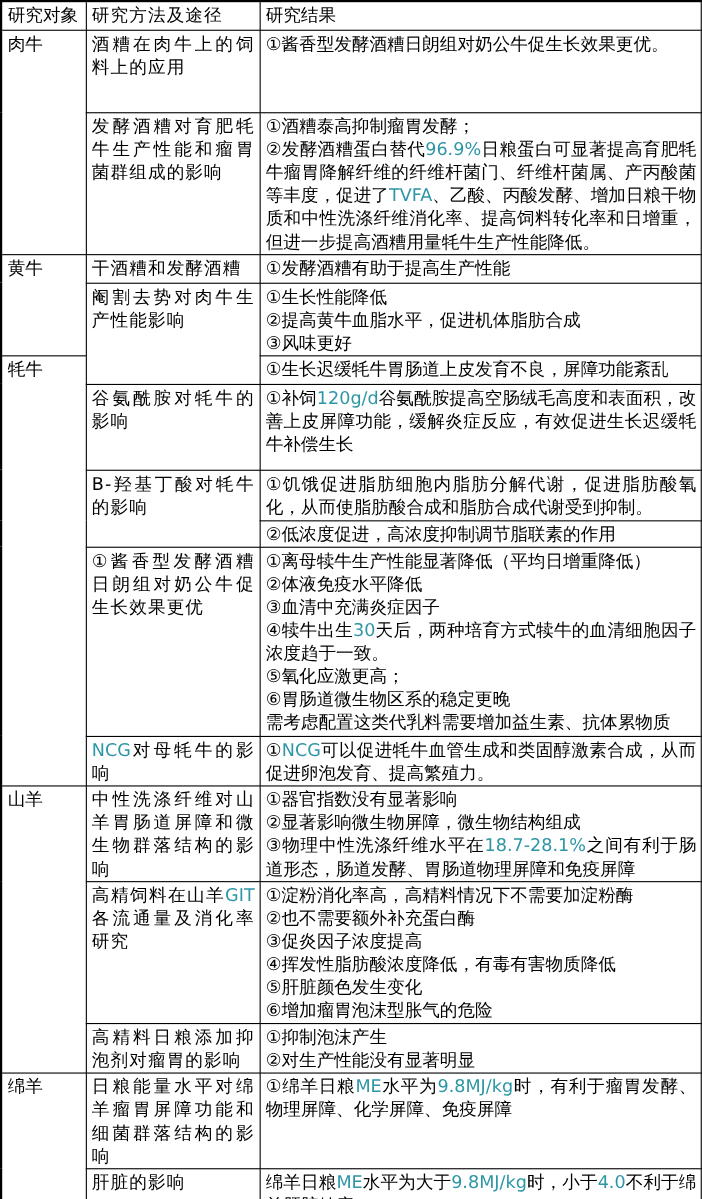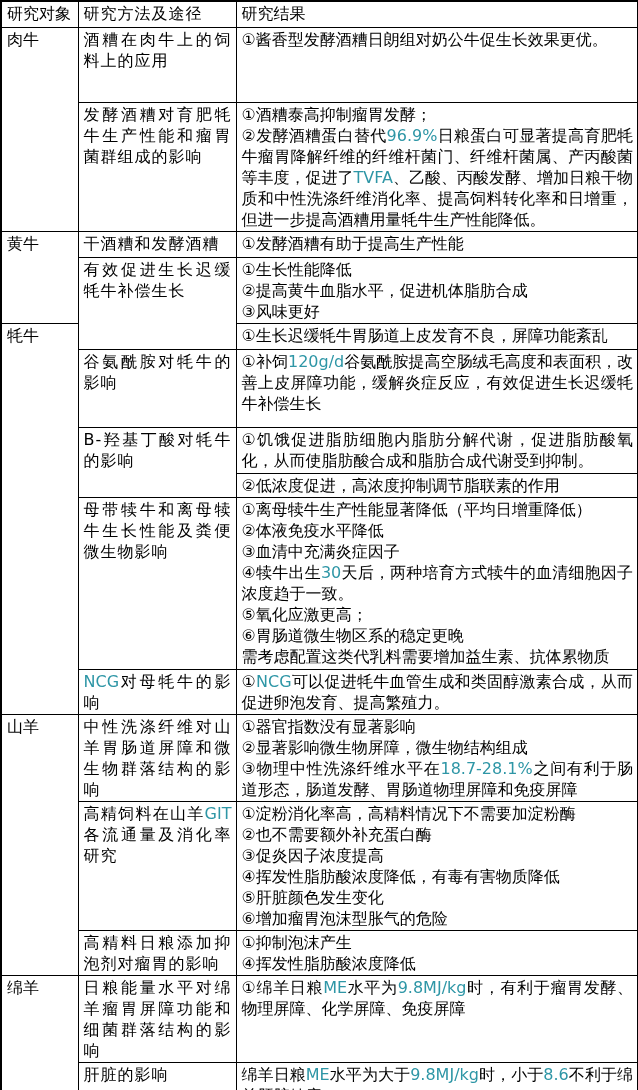--- a/index.html
+++ b/index.html
@@ -56,21 +56,21 @@
 ②发酵酒糟蛋白替代<span class="lat">96.9%</span>日粮蛋白可显著提高育肥牦牛瘤胃降解纤维的纤维杆菌门、纤维杆菌属、产丙酸菌等丰度，促进了<span class="lat">TVFA</span>、乙酸、丙酸发酵、增加日粮干物质和中性洗涤纤维消化率、提高饲料转化率和日增重，但进一步提高酒糟用量牦牛生产性能降低。</td>
     </tr>
 
     <tr style="height:26px">
       <td class="subject" rowspan="2">黄牛</td>
       <td class="method">干酒糟和发酵酒糟</td>
       <td class="result">①发酵酒糟有助于提高生产性能</td>
     </tr>
 
     <tr style="height:61px">
-      <td class="method" rowspan="2">有效促进生长迟缓牦牛补偿生长</td>
+      <td class="method" rowspan="2">阉割去势对肉牛生产性能影响</td>
       <td class="result">①生长性能降低
 ②提高黄牛血脂水平，促进机体脂肪合成
 ③风味更好</td>
     </tr>
 
     <tr style="height:26px">
       <td class="subject" rowspan="6">牦牛</td>
       <td class="result">①生长迟缓牦牛胃肠道上皮发育不良，屏障功能紊乱</td>
     </tr>
 
@@ -82,21 +82,21 @@
     <tr style="height:46px">
       <td class="method" rowspan="2">Β-羟基丁酸对牦牛的影响</td>
       <td class="result">①饥饿促进脂肪细胞内脂肪分解代谢，促进脂肪酸氧化，从而使脂肪酸合成和脂肪合成代谢受到抑制。</td>
     </tr>
 
     <tr style="height:23px">
       <td class="result">②低浓度促进，高浓度抑制调节脂联素的作用</td>
     </tr>
 
     <tr style="height:172px">
-      <td class="method">母带犊牛和离母犊牛生长性能及粪便微生物影响</td>
+      <td class="method">①酱香型发酵酒糟日朗组对奶公牛促生长效果更优</td>
       <td class="result">①离母犊牛生产性能显著降低（平均日增重降低）
 ②体液免疫水平降低
 ③血清中充满炎症因子
 ④犊牛出生<span class="lat">30</span>天后，两种培育方式犊牛的血清细胞因子浓度趋于一致。
 ⑤氧化应激更高；
 ⑥胃肠道微生物区系的稳定更晚
 需考虑配置这类代乳料需要增加益生素、抗体累物质</td>
     </tr>
 
     <tr style="height:42px">
@@ -118,27 +118,27 @@
 ②也不需要额外补充蛋白酶
 ③促炎因子浓度提高
 ④挥发性脂肪酸浓度降低，有毒有害物质降低
 ⑤肝脏颜色发生变化
 ⑥增加瘤胃泡沫型胀气的危险</td>
     </tr>
 
     <tr style="height:45px">
       <td class="method">高精料日粮添加抑泡剂对瘤胃的影响</td>
       <td class="result">①抑制泡沫产生
-④挥发性脂肪酸浓度降低</td>
+②对生产性能没有显著明显</td>
     </tr>
 
     <tr style="height:85px">
       <td class="subject" rowspan="2">绵羊</td>
       <td class="method">日粮能量水平对绵羊瘤胃屏障功能和细菌群落结构的影响</td>
       <td class="result">①绵羊日粮<span class="lat">ME</span>水平为<span class="lat">9.8MJ/kg</span>时，有利于瘤胃发酵、物理屏障、化学屏障、免疫屏障</td>
     </tr>
 
     <tr style="height:46px">
       <td class="method">肝脏的影响</td>
-      <td class="result">绵羊日粮<span class="lat">ME</span>水平为大于<span class="lat">9.8MJ/kg</span>时，小于<span class="lat">8.6</span>不利于绵羊肝脏健康。</td>
+      <td class="result">绵羊日粮<span class="lat">ME</span>水平为大于<span class="lat">9.8MJ/kg</span>时，小于<span class="lat">4.0</span>不利于绵羊肝脏健康。</td>
     </tr>
   </tbody>
 </table>
 
 </body></html>

